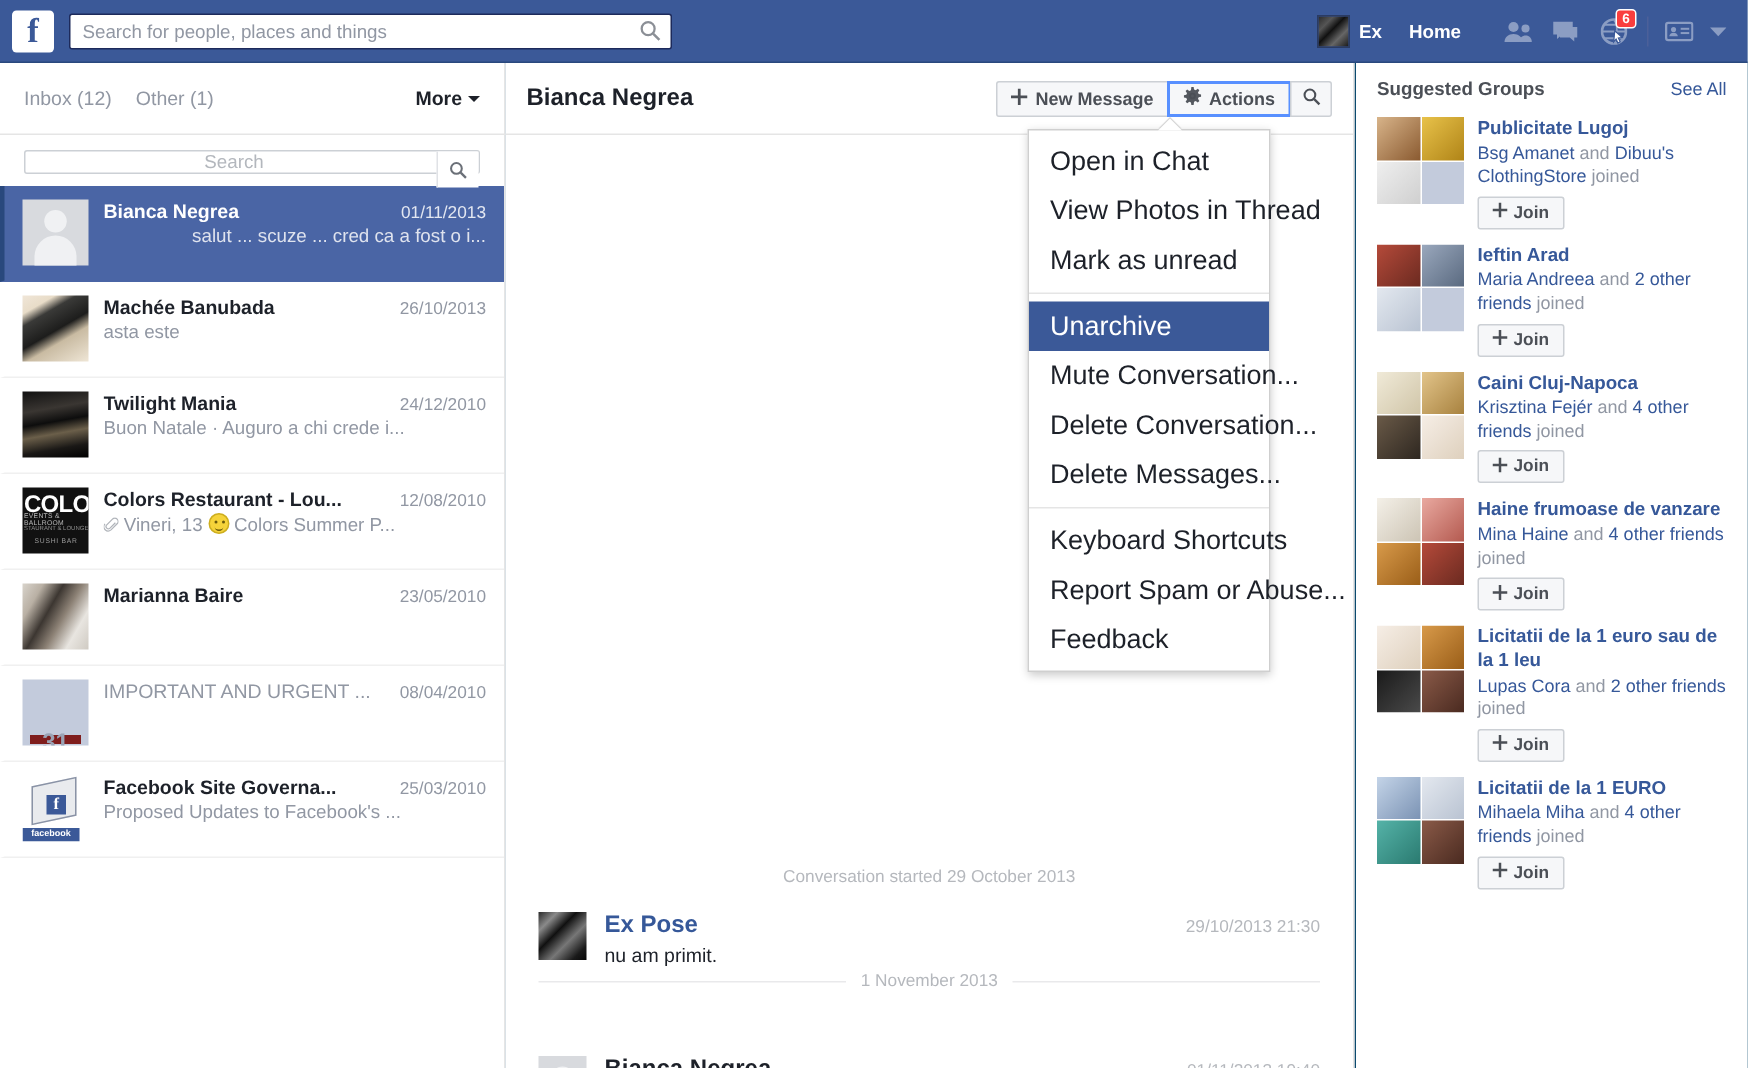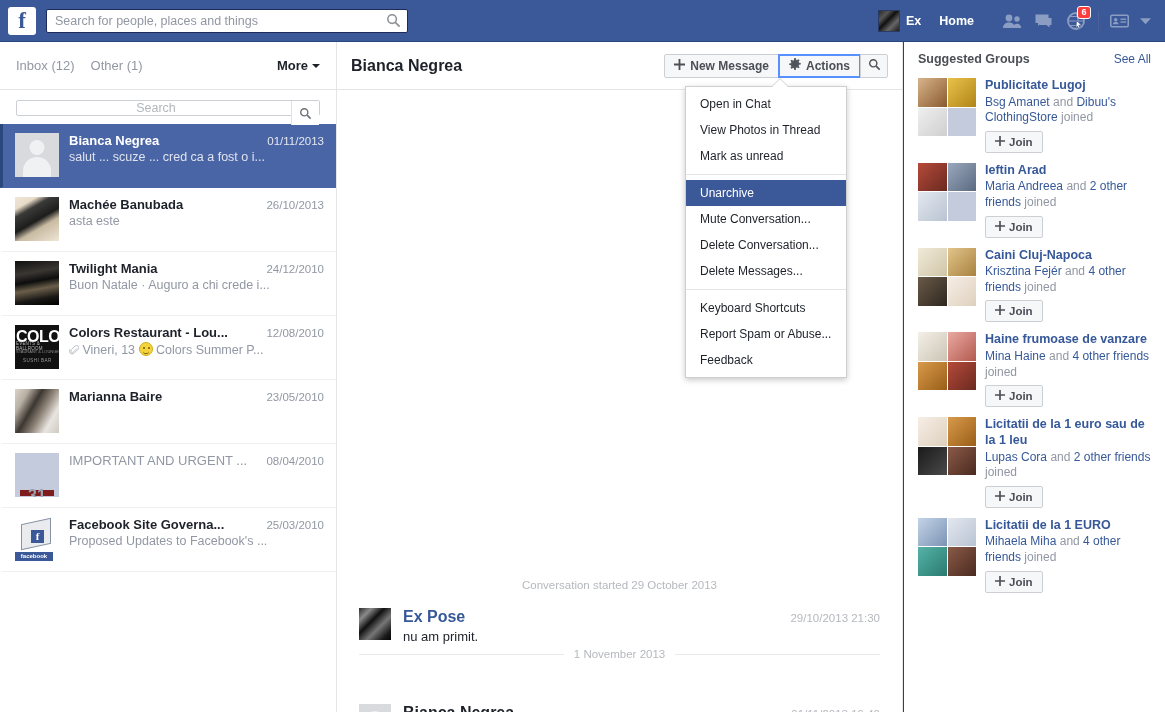--- a/index.html
+++ b/index.html
@@ -23,21 +23,21 @@
   #fb-logo {
     width: 28px; height: 28px; margin-left: 8px;
     background: #ffffff; border-radius: 3px;
     color: #3b5998; font-family: "Liberation Serif", serif;
     font-weight: bold; font-size: 23px;
     display: flex; align-items: center; justify-content: center;
     line-height: 1;
   }
   #nav-search-wrap {
     position: relative; margin-left: 10px;
-    width: 362px; height: 24px;
+    width: 402px; height: 24px;
   }
   #nav-search {
     width: 100%; height: 24px;
     border: 1px solid #1d2a5b; border-radius: 2px;
     background: #ffffff; padding: 0 28px 0 8px;
     font-family: "Liberation Sans", sans-serif; font-size: 12.5px;
     color: #4b4f56; outline: none;
   }
   #nav-search::placeholder { color: #9197a3; }
   .search-glyph {
@@ -77,21 +77,21 @@
     line-height: 11px; text-align: center;
   }
   #nav-sep { width: 1px; height: 20px; background: #4c6099; margin: 0 6px; }
   #nav-privacy { width: 28px; height: 26px; display:flex; align-items:center; justify-content:center; cursor:pointer;}
   #nav-caret {
     width: 24px; height: 26px; display:flex; align-items:center; justify-content:center;
     cursor: pointer; margin-right: 8px;
   }
 
   
-  #page { position: absolute; top: 42px; left: 0; width: 1165px; height: 670px; background:#404040; }
+  #page { position: absolute; top: 42px; left: 0; width: 1165px; height: 670px; background:#0c4a6e; }
 
   
   #left-col {
     position: absolute; left: 0; top: 0;
     width: 337px; height: 670px;
     background: #ffffff;
     border-right: 1px solid #e5e5e5;
   }
   #folder-bar {
     height: 48px; border-bottom: 1px solid #e5e5e5;
@@ -139,21 +139,21 @@
     font-weight: bold; font-size: 13px; color: #1d2129;
     white-space: nowrap; overflow: hidden; text-overflow: ellipsis; flex: 1;
   }
   .th-name.muted { font-weight: normal; color: #9197a3; }
   .th-date { font-size: 11.5px; color: #9197a3; white-space: nowrap; }
   .th-snippet {
     font-size: 12.5px; color: #9197a3; margin-top: 2px;
     white-space: nowrap; overflow: hidden; text-overflow: ellipsis;
   }
   .thread.selected .th-name, .thread.selected .th-date, .thread.selected .th-snippet { color: #ffffff; }
-  .thread.selected .th-snippet { color: #dfe3ee; }
+  .thread.selected .th-snippet { color: #dfe3ee; text-align: right; }
   .thread.selected .th-date { color: #e3e7f1; }
 
   
   .av-silhouette { background: #d8dade; position: relative; overflow: hidden; }
   .av-silhouette::before {
     content:''; position:absolute; left:50%; top:7px; width:15px; height:15px;
     border-radius:50%; background:#f0f1f3; transform:translateX(-50%);
   }
   .av-silhouette::after {
     content:''; position:absolute; left:50%; top:24px; width:28px; height:24px;
@@ -230,21 +230,21 @@
     padding: 4px 0; z-index: 30;
   }
   #menu-arrow {
     position: absolute; left: 435px; top: 37px; z-index: 31;
     width: 0; height: 0;
     border-left: 8px solid transparent; border-right: 8px solid transparent;
     border-bottom: 8px solid #ffffff;
     filter: drop-shadow(0 -1px 0 #cfcfcf);
   }
   .menu-item {
-    padding: 6px 14px; font-size: 12px; color: #1d2129; cursor: pointer;
+    padding: 6px 14px; font-size: 18px; color: #1d2129; cursor: pointer;
     white-space: nowrap;
   }
   .menu-item.highlight { background: #3b5998; color: #ffffff; }
   .menu-sep { height: 1px; background: #e5e5e5; margin: 5px 0; }
 
   
   #conv-body { position: relative; height: 622px; }
   #conv-started {
     position: absolute; top: 489px; width: 100%;
     text-align: center; font-size: 11.5px; color: #b5b8bd;

